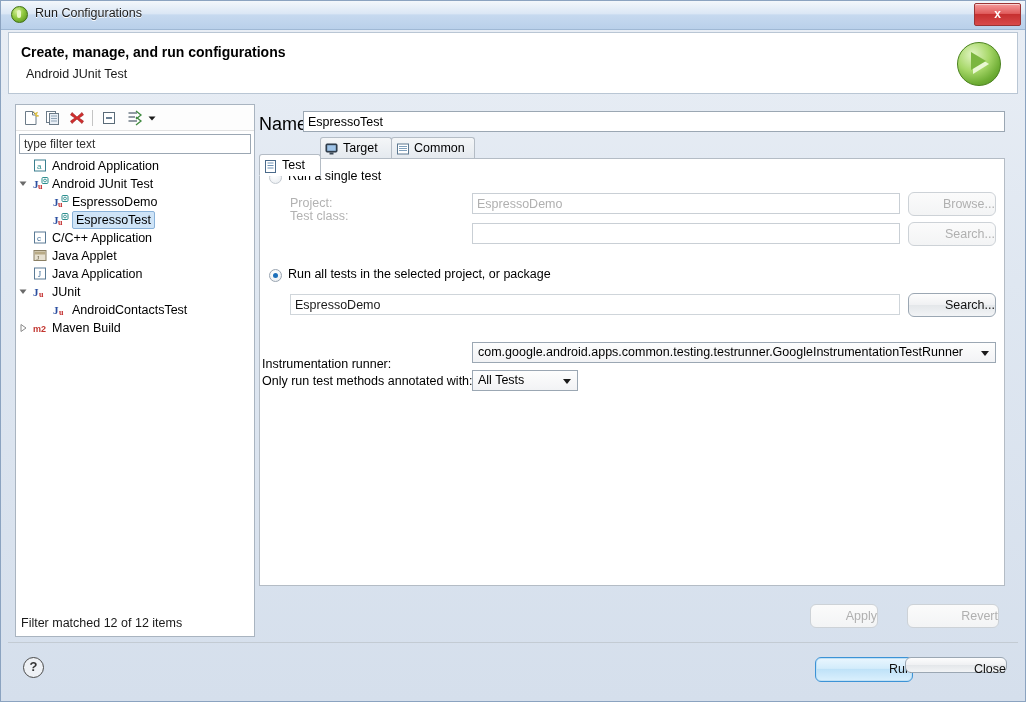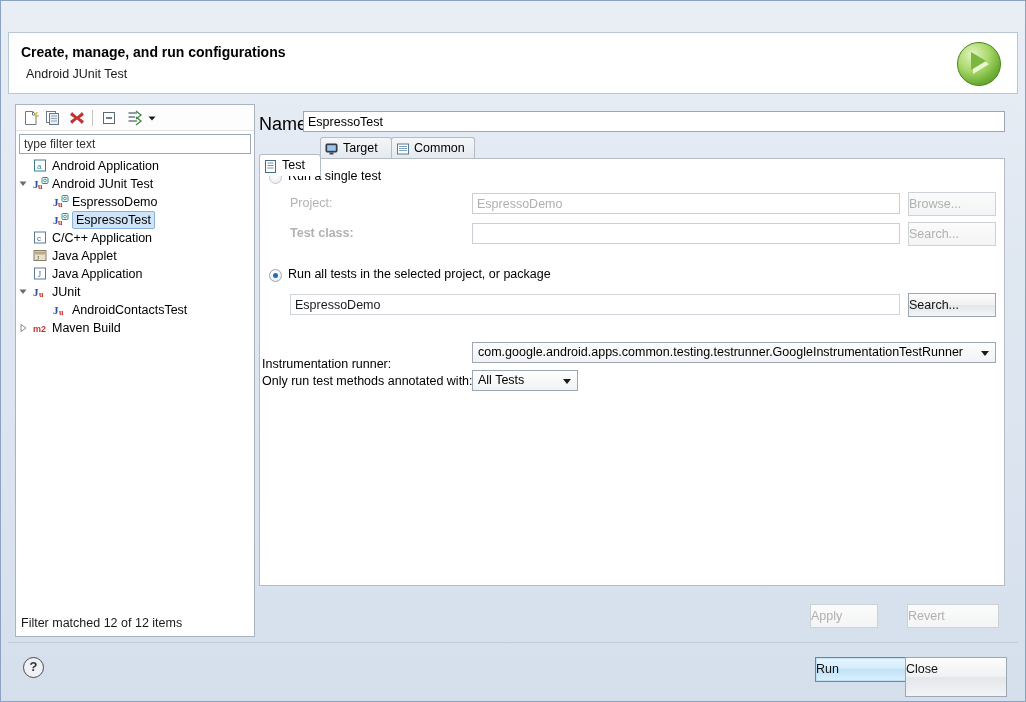--- a/index.html
+++ b/index.html
@@ -250,26 +250,26 @@
     padding: 0 4px;
     outline: none;
   }
   .txtfield.dis {
     border-color: #c9cfd5; color: #b0b0b0; background: #fff;
   }
   .btn {
     position: absolute;
     height: 24px; box-sizing: border-box;
     border: 1px solid #9ba7b3;
-    border-radius: 0;
+    border-radius: 6px;
     background: linear-gradient(to bottom, #fdfdfd 0%, #f0f1f3 48%, #e4e7ea 52%, #f2f4f6 100%);
     font-family: "Liberation Sans", sans-serif;
     font-size: 12.5px; color: #111;
     cursor: pointer;
-    text-align: left;
+    text-align: right;
   }
   .btn.dis {
     color: #b0b0b0;
     border-color: #cdd2d7;
     background: linear-gradient(to bottom, #fbfbfb 0%, #f3f4f5 100%);
     cursor: default;
   }
   .btn.primary {
     border: 1px solid #3c93d6;
     background: linear-gradient(to bottom, #eaf6fe 0%, #d3ecfb 45%, #bfe2f8 50%, #dbf0fd 100%);
@@ -310,20 +310,25 @@
     cursor: pointer;
     background: #eef1f5;
   }
   .svgicon { display:block; }
 </style>
 </head>
 <body>
 
 <div class="window">
 
+  <div class="titlebar">
+    <div class="titlebar-icon"></div>
+    <div class="titlebar-text">Run Configurations</div>
+    <div class="close-btn">x</div>
+  </div>
 
   <div class="header">
     <div class="header-title">Create, manage, and run configurations</div>
     <div class="header-sub">Android JUnit Test</div>
     <div class="run-orb">
       <div class="run-orb-inner"></div>
     </div>
   </div>
 
   <div class="left-panel">
@@ -495,21 +500,21 @@
 
     <div class="tab-panel">
 
       <div class="radio off" style="left:9px; top:12px;"></div>
       <div class="radio-label" style="left:28px; top:10px;">Run a single test</div>
 
       <div class="fld-label dis" style="left:30px; top:37px;">Project:</div>
       <input class="txtfield dis" style="left: 212px; top: 34px; width: 428px;" type="text" disabled="" value="EspressoDemo">
       <div class="btn dis" style="left:648px; top:33px; width:88px; line-height:22px;">Browse...</div>
 
-      <div class="fld-label dis" style="left:30px; top:67px;font-weight:bold;">Test class:</div>
+      <div class="fld-label dis" style="left:30px; top:50px;">Test class:</div>
       <input class="txtfield dis" style="left: 212px; top: 64px; width: 428px;" type="text" disabled="" value="">
       <div class="btn dis" style="left:648px; top:63px; width:88px; line-height:22px;">Search...</div>
 
       <div class="radio on" style="left:9px; top:110px;"></div>
       <div class="radio-label" style="left:28px; top:108px;">Run all tests in the selected project, or package</div>
 
       <input class="txtfield" style="left: 30px; top: 135px; width: 610px; border-color: rgb(207, 213, 218); color: rgb(26, 26, 26);" type="text" value="EspressoDemo">
       <div class="btn" style="left:648px; top:134px; width:88px; line-height:22px;">Search...</div>
 
       <div class="fld-label" style="left:2px; top:198px; color:#000;">Instrumentation runner:</div>
@@ -525,15 +530,15 @@
       </div>
     </div>
 
     <div class="btn dis" style="left:551px; top:500px; width:68px; line-height:22px;">Apply</div>
     <div class="btn dis" style="left:648px; top:500px; width:92px; line-height:22px;">Revert</div>
   </div>
 
   <div class="footer-sep"></div>
   <div class="help-icon">?</div>
   <div class="btn primary" style="left:814px; top:656px; width:98px; height:25px; line-height:23px;">Run</div>
-  <div class="btn" style="left:904px; top:656px; width:102px; height:40px; line-height:23px;">Close</div>
+  <div class="btn" style="left:904px; top:656px; width:102px; height:16px; line-height:23px;">Close</div>
 
 </div>
 
 </body></html>

